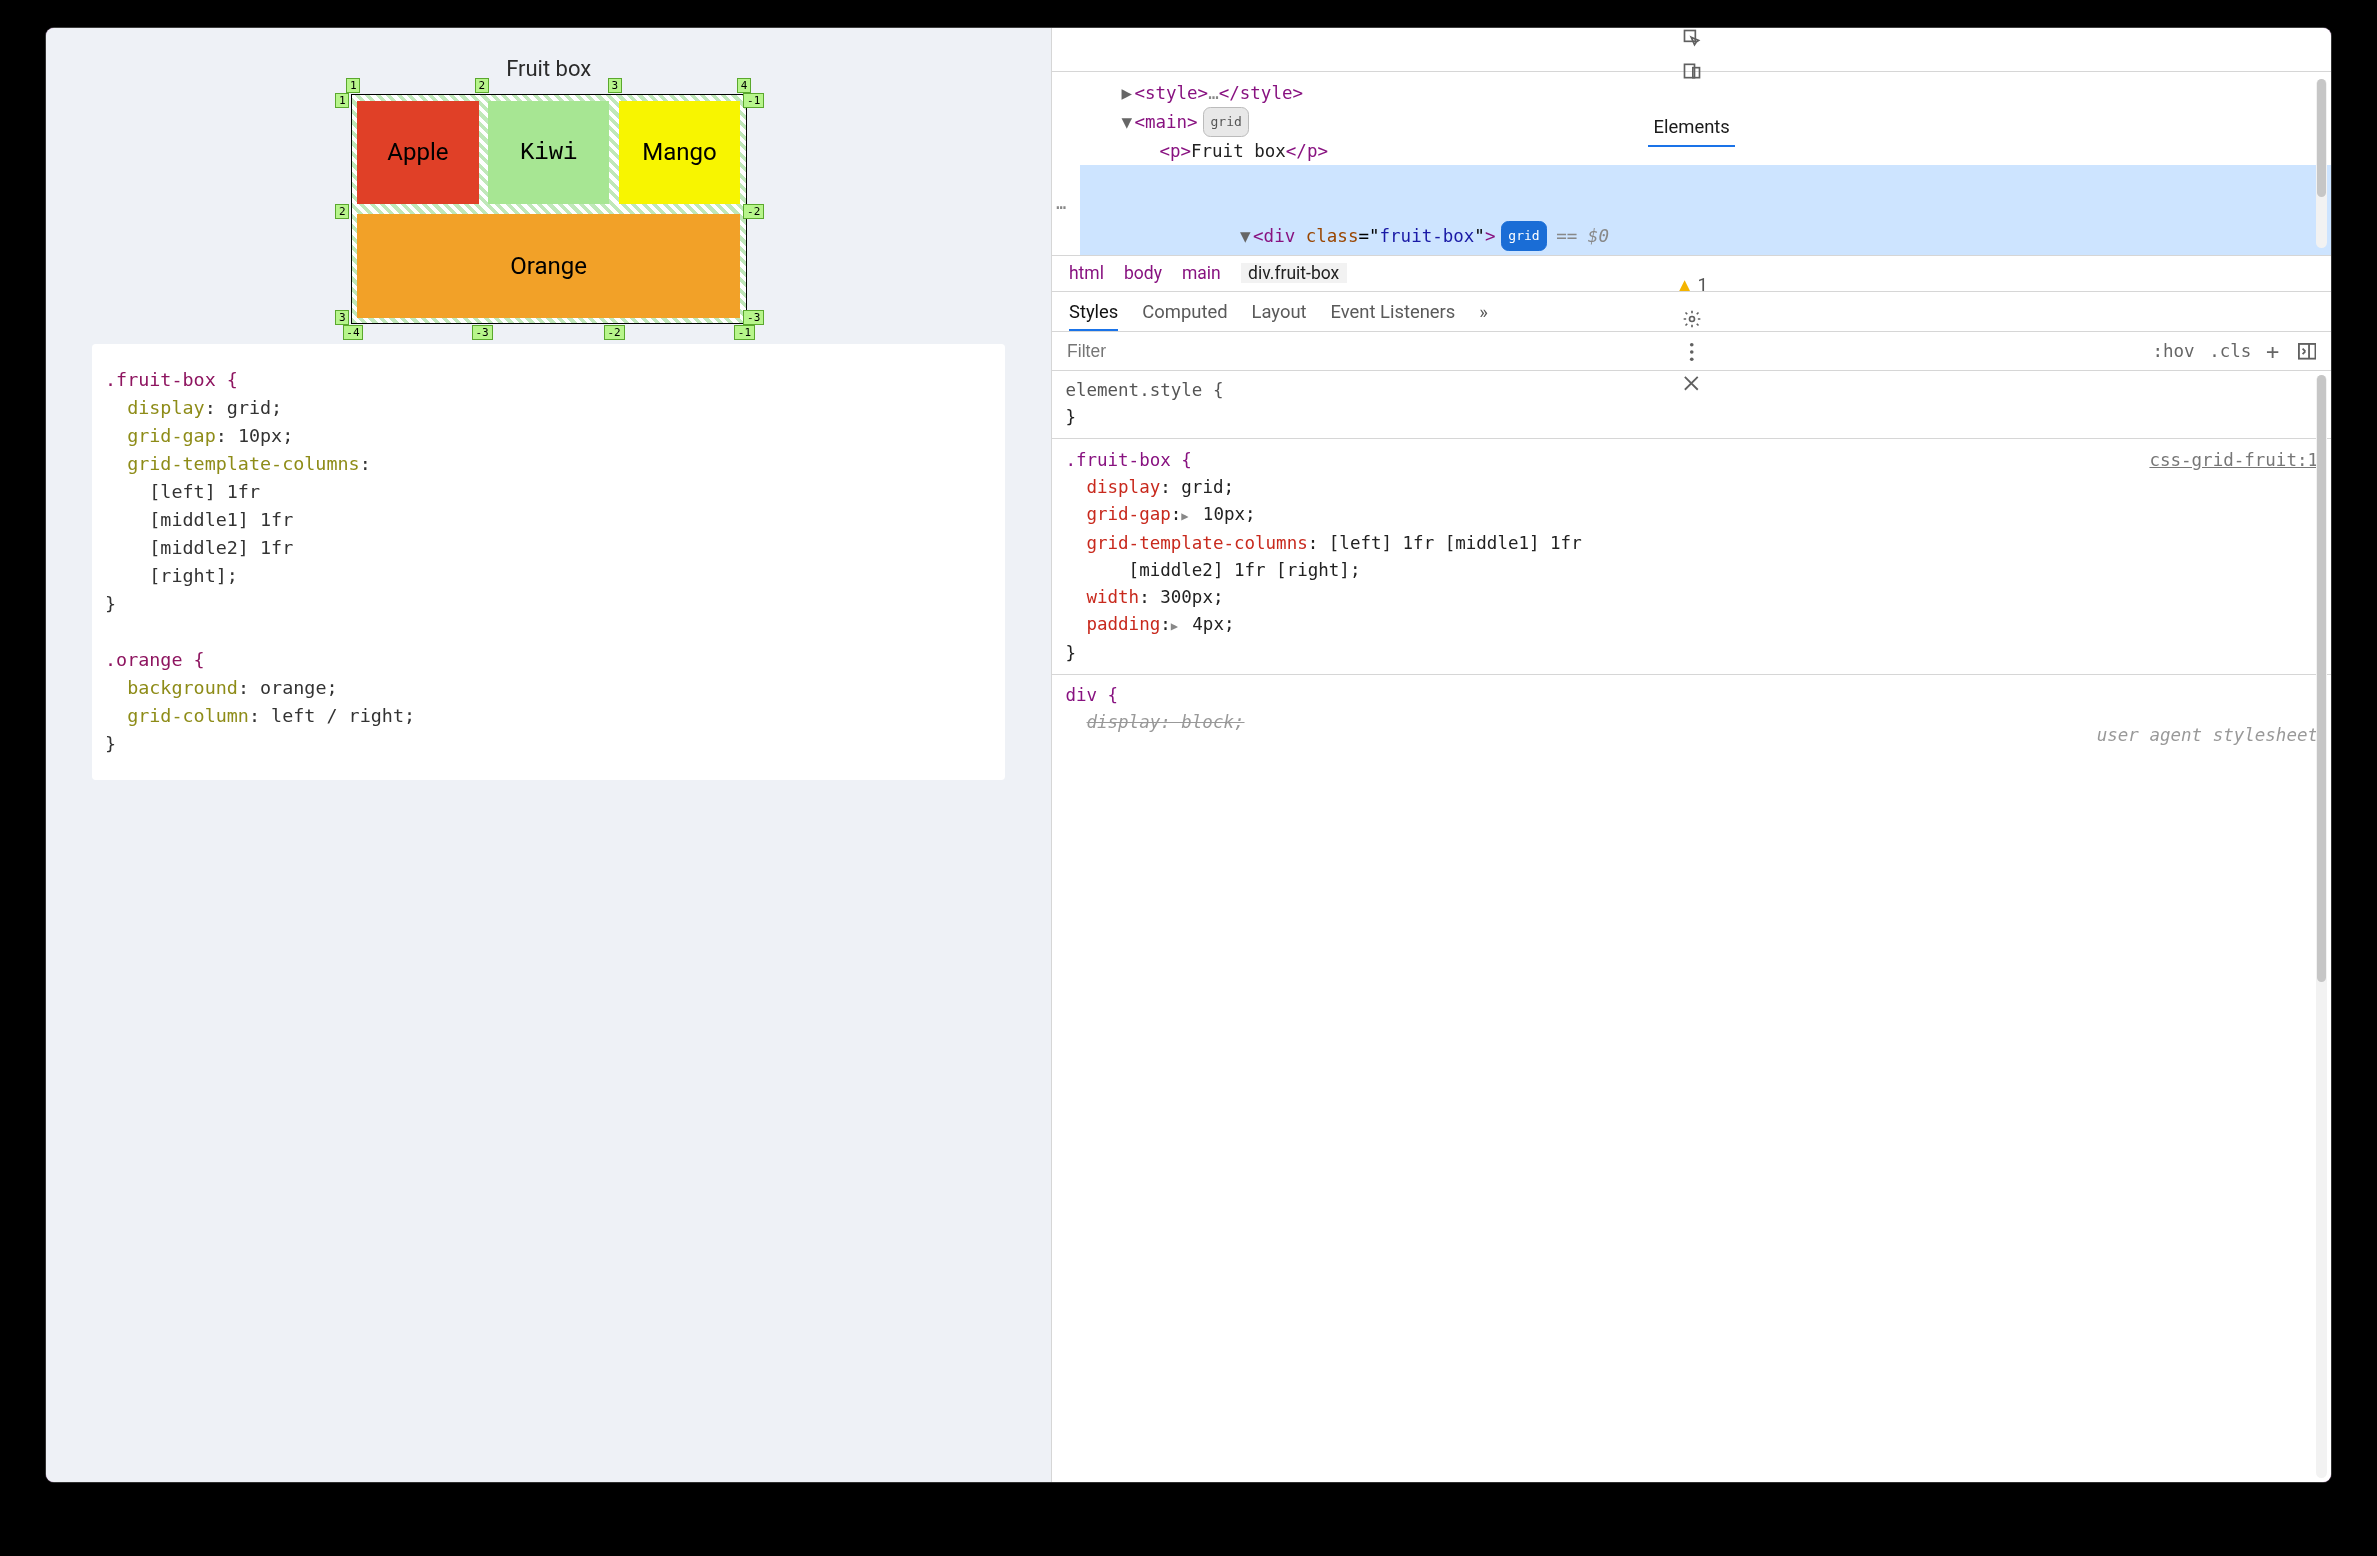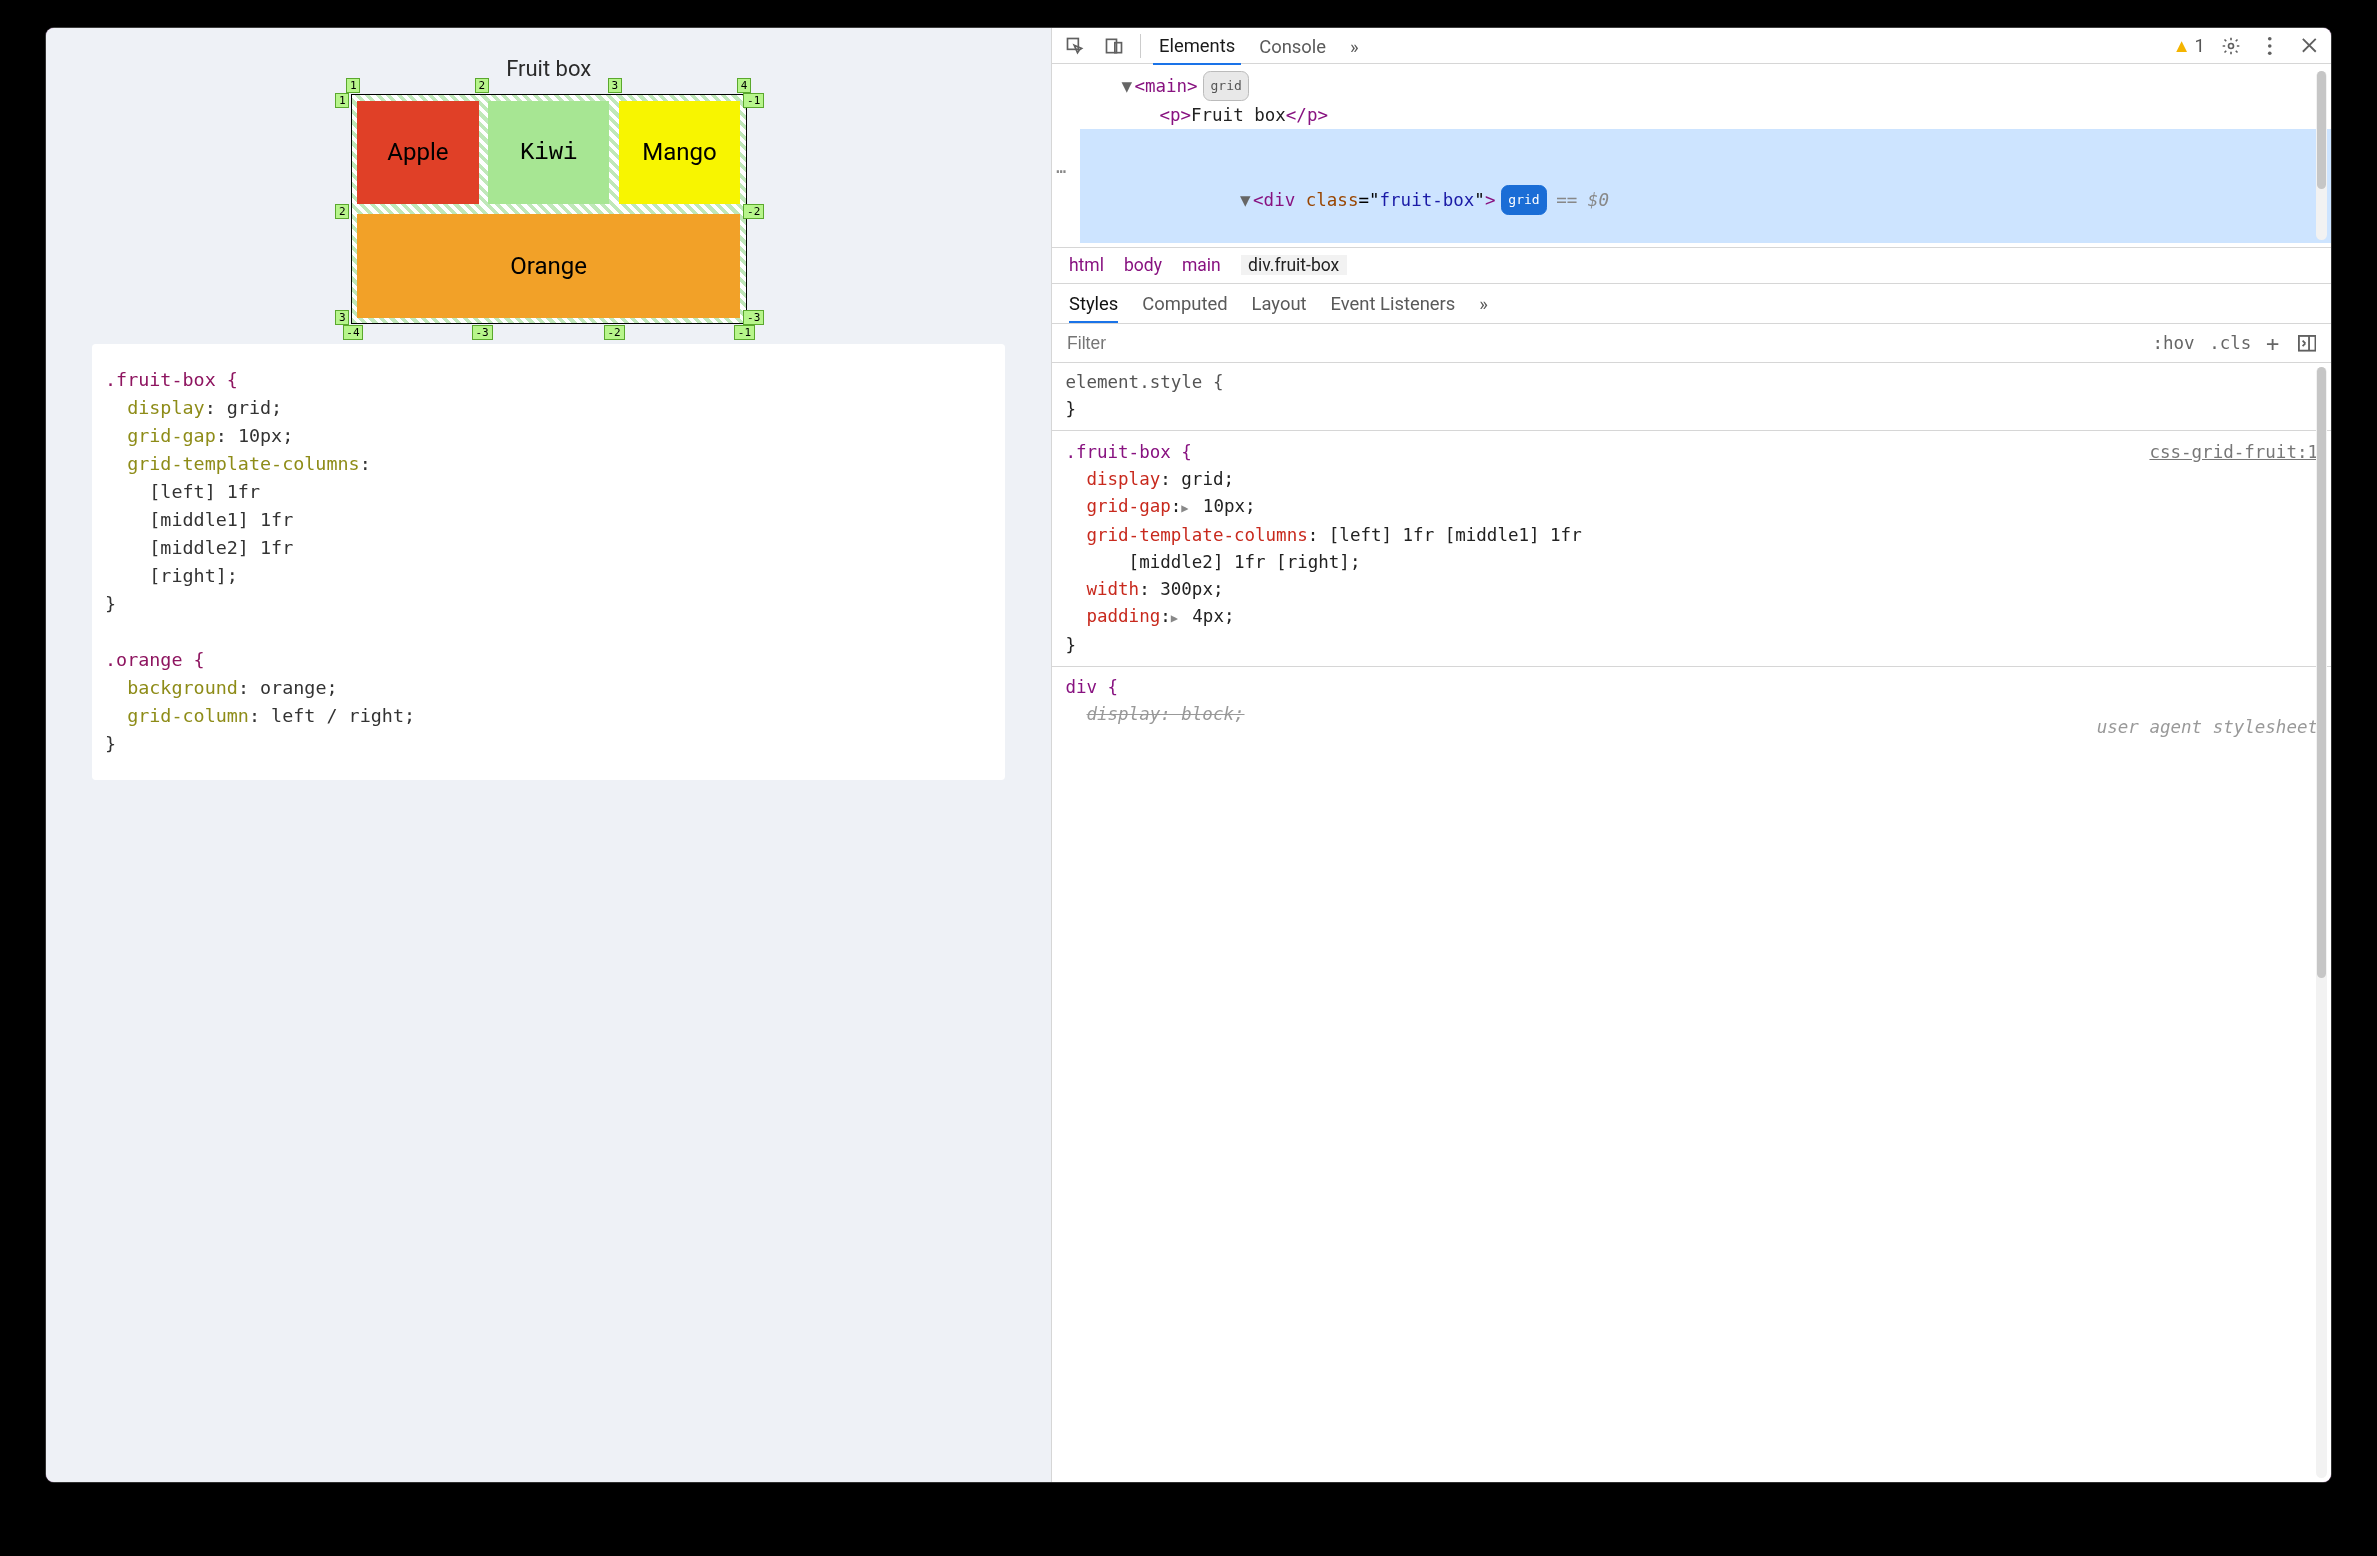--- a/index.html
+++ b/index.html
@@ -18,21 +18,21 @@
   .mango { background:#f8f500; }
   .orange{ background:#f2a128; grid-column:1 / span 3; }
   .gl { position:absolute; background:#b7f58b; border:0.9px solid #5aa82d; font-size:11px; padding:0 2.8px; line-height:13px; z-index:3; font-family:monospace; }
   .code-block { background:#fff; margin:20px 46px 0 46px; padding:22px 13px; font-family:Menlo,Consolas,monospace; font-size:18.4px; line-height:28px; white-space:pre; color:#333; border-radius:3.7px; overflow:hidden;}
   .sel  { color:#8e1560; }
   .prop { color:#8e8c18; }
   .val  { color:#333; }
   .brace{ color:#333; }
 
   .right-pane { flex:1; background:#fff; display:flex; flex-direction:column; border-left:0.9px solid #d6d6d6;}
-  .toolbar { display:flex; align-items:center; height:36px; border-bottom:0.9px solid #d6d6d6; padding:0 9.2px; gap:13px; font-size:18.4px; color:#5a5a5a;}
+  .toolbar { display:flex; align-items:center; height:44px; border-bottom:0.9px solid #d6d6d6; padding:0 9.2px; gap:13px; font-size:18.4px; color:#5a5a5a;flex-direction:column;}
   .tb-ico { width:26px; display:flex; align-items:center; justify-content:center; color:#606060;}
   .tb-tab { padding:9.2px 5.5px 7.4px 5.5px; cursor:pointer; }
   .tb-tab.active { color:#1a1a1a; border-bottom:2.8px solid #1a73e8;}
   .tb-spacer { flex:1; }
   .tb-warn { color:#555; display:flex; align-items:center; gap:3.7px;}
   .tb-warn .tri { color:#f4b400; }
 
   .dom-tree { font-family:Menlo,Consolas,monospace; font-size:17.5px; line-height:28px; padding:7.4px 0 7.4px 28px; position:relative; border-bottom:0.9px solid #d6d6d6; height:184px; overflow:hidden; }
   .row { white-space:pre; padding-left:18.4px;}
   .row .tag { color:#881280;}
@@ -162,20 +162,21 @@
         <svg width="16.6" height="16.6" viewBox="0 0 18 18" stroke="currentColor" stroke-width="2">
             <path d="M2 2 L16 16 M16 2 L2 16"></path>
           </svg>
       </span>
     </div>
 
     <div class="dom-tree">
       <div class="scroll-ind">
           <div class="scroll-thumb" style="top:0;height:70%"></div>
         </div>
+      <div class="row" style="padding-left:41px"><span class="arrow">▶</span><span class="tag">&lt;style&gt;</span><span class="dim">…</span><span class="tag">&lt;/style&gt;</span></div>
       <div class="row" style="padding-left:41px"><span class="arrow">▼</span><span class="tag">&lt;main&gt;</span><span class="pill">grid</span></div>
       <div class="row" style="padding-left:79px"><span class="tag">&lt;p&gt;</span><span class="txt">Fruit box</span><span class="tag">&lt;/p&gt;</span></div>
       <div class="row selected">
         <span class="dots" style="top:auto">⋯</span>
         <span style="padding-left:57px"></span><span class="arrow">▼</span><span class="tag">&lt;div </span><span class="attr">class</span>="<span class="str">fruit-box</span>"<span class="tag">&gt;</span><span class="pill blue">grid</span><span class="after-sel">== $0</span>
       </div>
 
     </div>
 
     <div class="crumbs">

